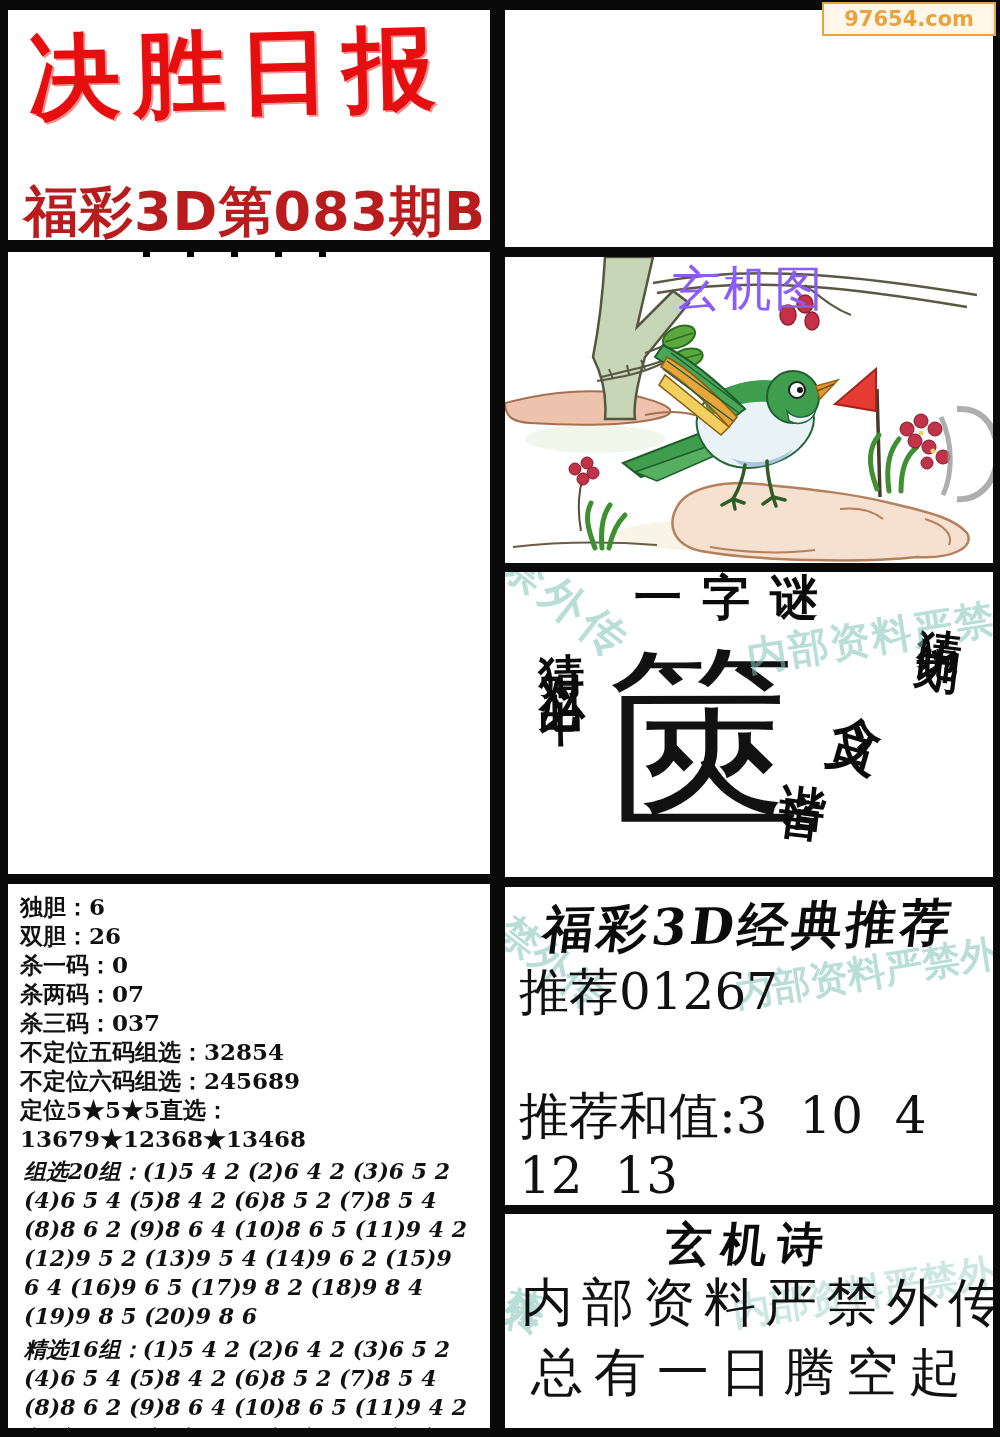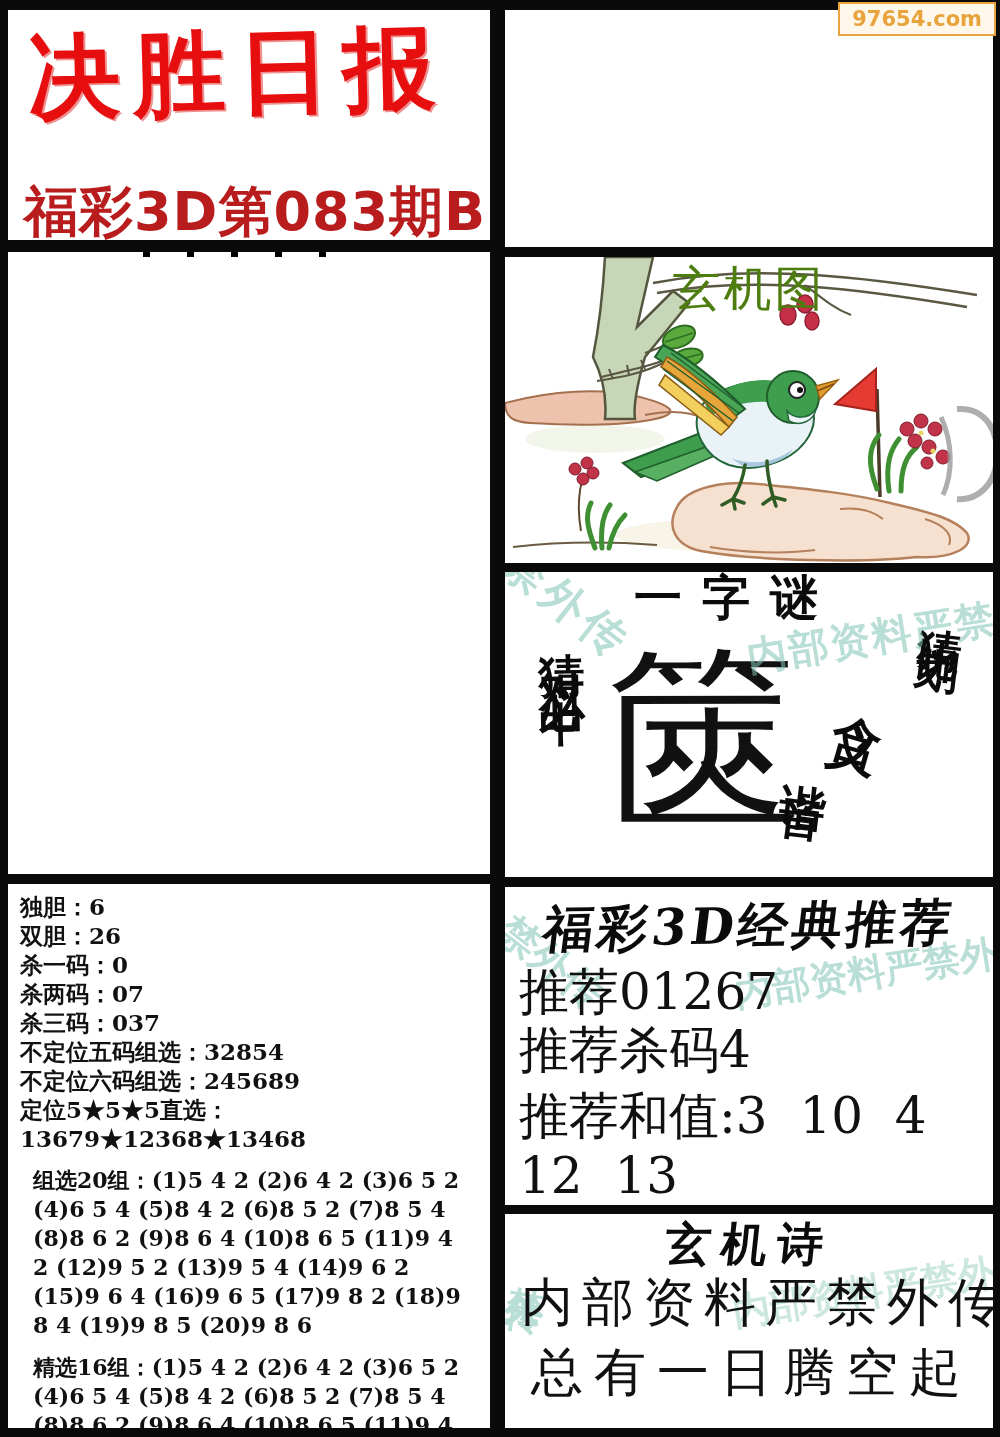--- a/index.html
+++ b/index.html
@@ -10,38 +10,38 @@
   .l2{left:8px;top:252px;width:482px;height:622px;}
   .l3{left:8px;top:884px;width:482px;height:544px;box-sizing:border-box;padding:8px 12px;}
   .r1{left:505px;top:10px;width:488px;height:237px;}
   .r2{left:505px;top:257px;width:488px;height:306px;}
   .r3{left:505px;top:572px;width:488px;height:305px;}
   .r4{left:505px;top:887px;width:488px;height:318px;}
   .r5{left:505px;top:1214px;width:488px;height:214px;}
 
   .badge{position:absolute;right:4px;top:2px;z-index:30;background:#fff7ea;
          border:2px solid var(--badge-orange,#e8a33d);color:var(--badge-orange,#e8a33d);
-         font:bold 21px "DejaVu Sans","Liberation Sans",sans-serif;padding:3px 12px;}
+         font:bold 21px "DejaVu Sans","Liberation Sans",sans-serif;padding:3px 20px;}
 
   .masthead{position:absolute;left:20px;top:16px;width:452px;
             color:var(--title-red,#e60e0e);font-size:92px;font-weight:bold;letter-spacing:13px;
             transform:rotate(-1.5deg);line-height:1;
             text-shadow:2px 2px 0 rgba(220,10,10,.45);}
   .issue{position:absolute;left:16px;top:166px;font-size:54px;font-weight:bold;color:#b91c1c;
          font-family:"DejaVu Sans","Liberation Sans",sans-serif;letter-spacing:1px;}
 
   .cutoff{position:absolute;left:135px;top:0;width:190px;height:5px;
           background:repeating-linear-gradient(90deg,#000 0 7px,transparent 7px 44px);}
 
   .l3 .sline{font-size:23px;font-weight:bold;line-height:29px;}
-  .l3 .spar{margin:13px;font-size:22px;font-weight:bold;line-height:29px;}
+  .l3 .spar{margin:4px;font-size:22px;font-weight:bold;line-height:29px;font-style:italic;}
   .glabel{font-weight:bold;}
 
   .r2title{position:absolute;top:0;left:0;width:100%;text-align:center;z-index:5;
-           font-size:48px;letter-spacing:3px;color:#4d7c0f;}
+           font-size:48px;letter-spacing:3px;color:#8b5cf6;}
   .illus{position:absolute;left:0;top:0;width:488px;height:306px;}
 
   .calli{font-weight:bold;color:#0b0b0b;}
   .r3title{position:absolute;top:-6px;left:0;right:34px;text-align:center;
            font-size:48px;font-weight:bold;letter-spacing:20px;padding-left:8px;}
   .big-char{position:absolute;left:102px;top:70px;font-size:192px;line-height:1;}
   .vtext{writing-mode:vertical-rl;text-orientation:upright;}
   .hint-left{position:absolute;left:26px;top:44px;font-size:46px;letter-spacing:16px;transform:rotate(-1deg);}
   .hint-r1{position:absolute;right:18px;top:22px;font-size:44px;letter-spacing:10px;transform:rotate(7deg);}
   .hint-r2{position:absolute;right:86px;top:106px;font-size:50px;letter-spacing:6px;transform:rotate(16deg);}
@@ -206,21 +206,20 @@
     <div class="hint-r1 vtext calli">猜比划</div>
     <div class="hint-r2 vtext calli">含义</div>
     <div class="hint-r3 vtext calli">谐音</div>
   </section>
 
   <section class="box r4">
     <span class="wm wm-r4a">禁外传</span>
     <span class="wm wm-r4b">内部资料严禁外传</span>
     <div class="r4title calli">福彩3D经典推荐</div>
     <div class="r4line r4l1">推荐01267</div>
-    <div class="r4line r4l2">推荐杀码4</div>
     <div class="r4line r4l3">推荐和值:3  10  4</div>
     <div class="r4line r4l4">12  13</div>
   </section>
 
   <section class="box r5">
     <span class="wm wm-r5a vtext">禁外传</span>
     <span class="wm wm-r5b">内部资料严禁外传</span>
     <div class="r5title calli">玄机诗</div>
     <div class="r5line r5l1">内部资料严禁外传</div>
     <div class="r5line r5l2">总有一日腾空起</div>

